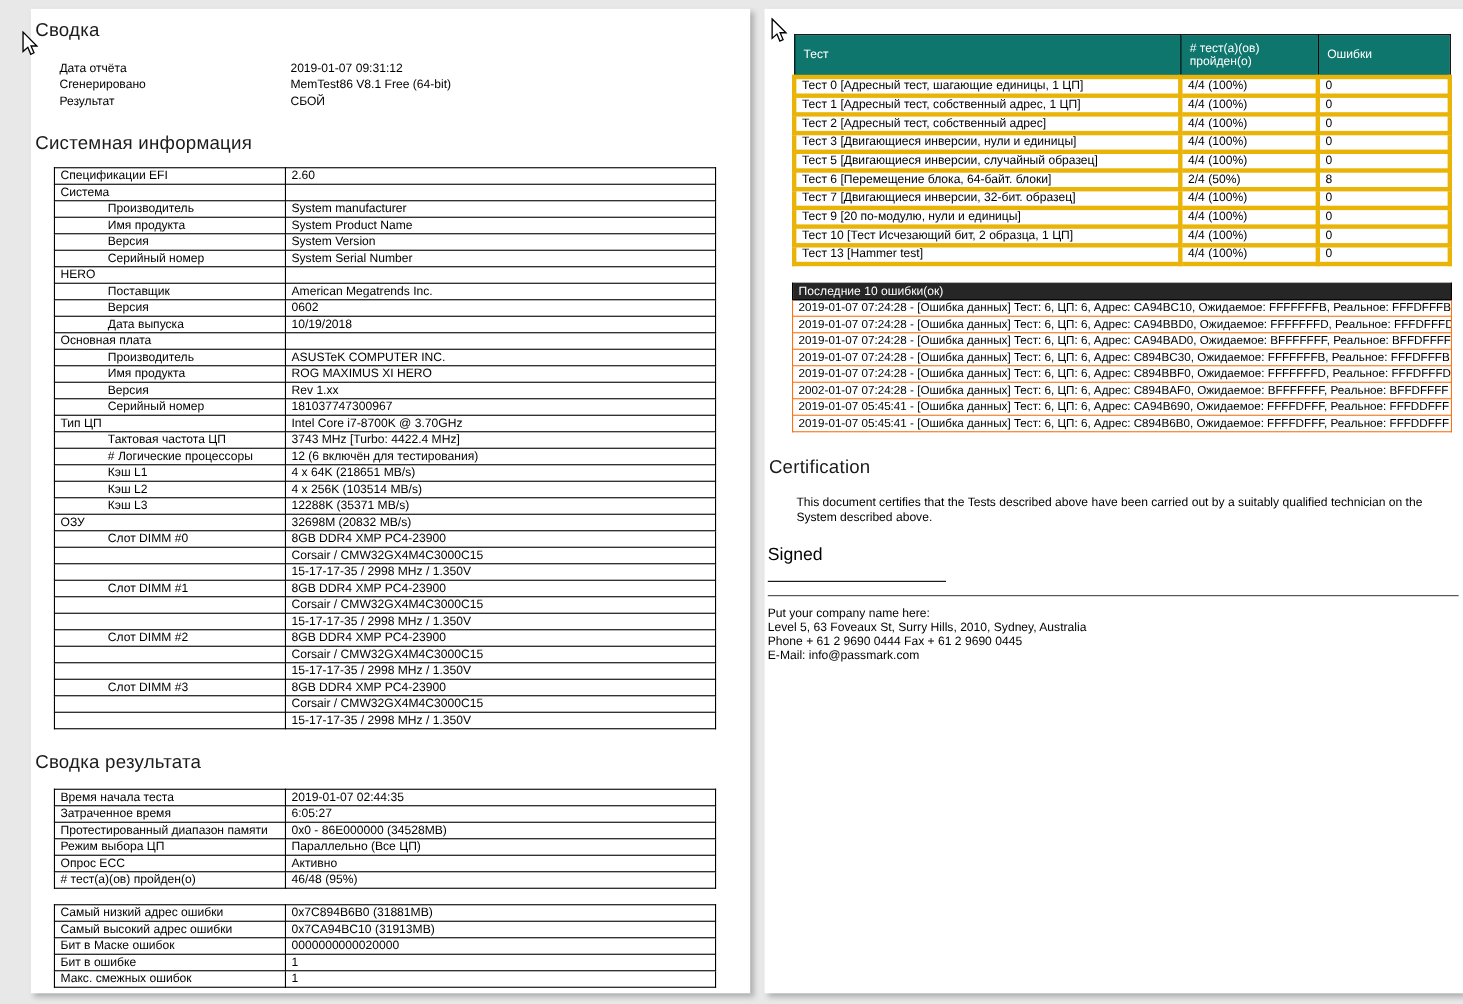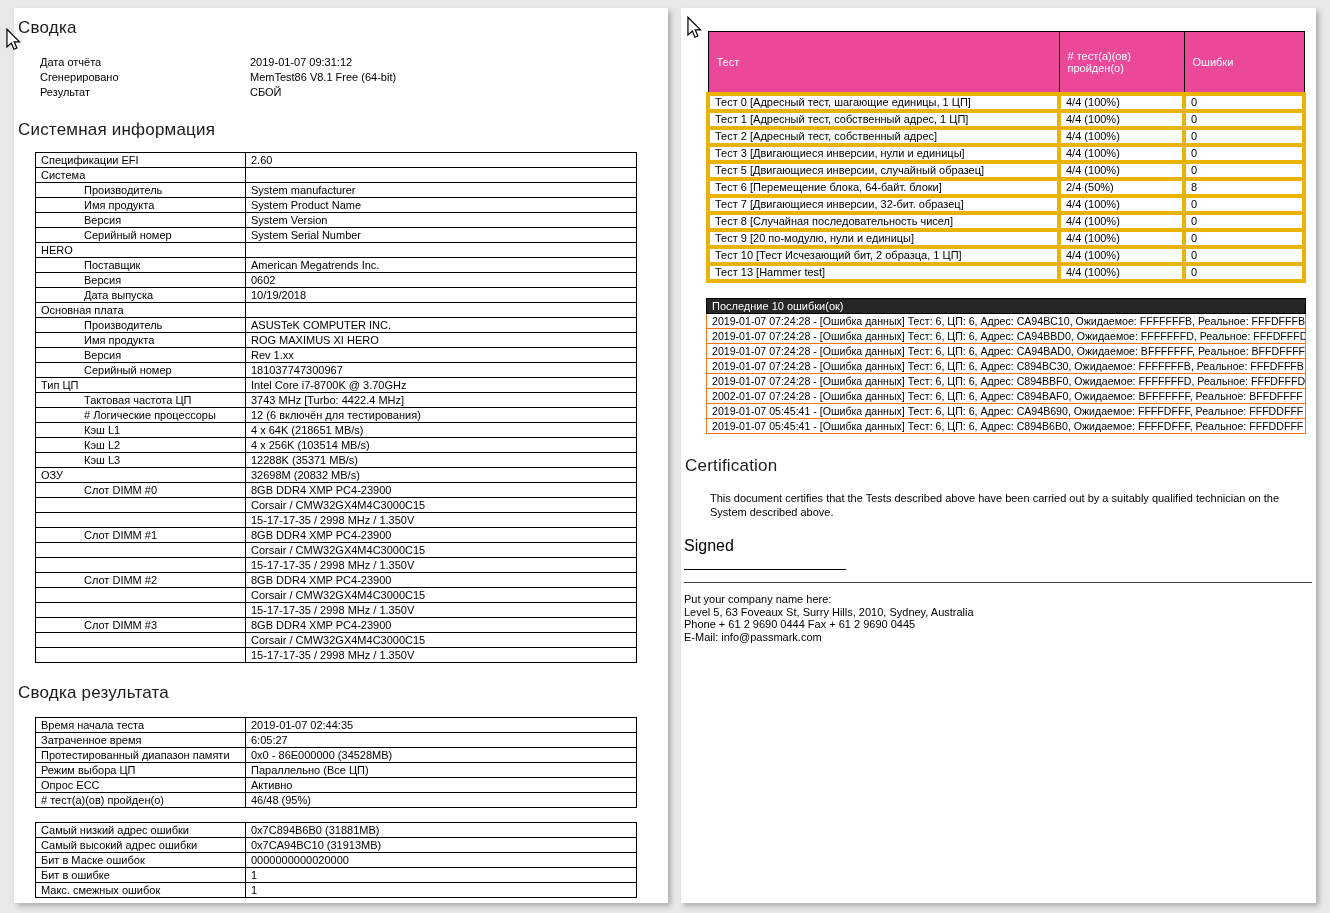--- a/index.html
+++ b/index.html
@@ -2,21 +2,21 @@
 <html><head>
 <meta charset="utf-8">
 <style>
   * { margin:0; padding:0; box-sizing:border-box; }
   html,body { width:1330px; height:913px; overflow:hidden; }
   body {
     background:#e8e8e8;
     font-family:"Liberation Sans","DejaVu Sans",sans-serif;
     color:#000;
   }
-  .canvas { position:relative; width:1090px; height:913px; }
+  .canvas { position:relative; width:1090px; height:913px;margin-left:14px; }
   .page {
     position:absolute; top:8px; height:895px; background:#fff;
     box-shadow:3px 3px 5px rgba(0,0,0,0.25);
   }
   .page-left  { left:14px;  width:654px; }
   .page-right { left:681px; width:635px; }
 
   h1.section-heading {
     font-size:17px; font-weight:400; color:#1b1b1b; letter-spacing:0.2px;
   }
@@ -45,22 +45,22 @@
   .h-result  { margin-top:20px; }
   .t-result  { margin-top:14px; }
   .t-errsum  { margin-top:14px; }
 
   
   table.tests {
     border-collapse:collapse; margin:23px 0 0 25px; width:600px;
     table-layout:fixed; font-size:11px;
   }
   table.tests th {
-    background:#ec4899; color:#fff; font-weight:400; text-align:left;
-    border:1px solid #000; padding:18px 8px; line-height:12px; height:30px;
+    background:#0f766e; color:#fff; font-weight:400; text-align:left;
+    border:1px solid #000; padding:6px 8px; line-height:12px; height:30px;
     vertical-align:middle;
   }
   table.tests td {
     border:4px solid #eab308; height:15px; line-height:13px; padding:0 5px;
     white-space:nowrap; overflow:hidden;
   }
   table.tests .col-passed { width:125px; }
   table.tests .col-errors { width:120px; }
 
   
@@ -415,25 +415,20 @@
             <td class="col-passed">2/4 (50%)</td>
             <td class="col-errors">8</td>
           </tr>
 
           <tr>
             <td>Тест 7 [Двигающиеся инверсии, 32-бит. образец]</td>
             <td class="col-passed">4/4 (100%)</td>
             <td class="col-errors">0</td>
           </tr>
 
-          <tr>
-            <td>Тест 8 [Случайная последовательность чисел]</td>
-            <td class="col-passed">4/4 (100%)</td>
-            <td class="col-errors">0</td>
-          </tr>
 
           <tr>
             <td>Тест 9 [20 по-модулю, нули и единицы]</td>
             <td class="col-passed">4/4 (100%)</td>
             <td class="col-errors">0</td>
           </tr>
 
           <tr>
             <td>Тест 10 [Тест Исчезающий бит, 2 образца, 1 ЦП]</td>
             <td class="col-passed">4/4 (100%)</td>

